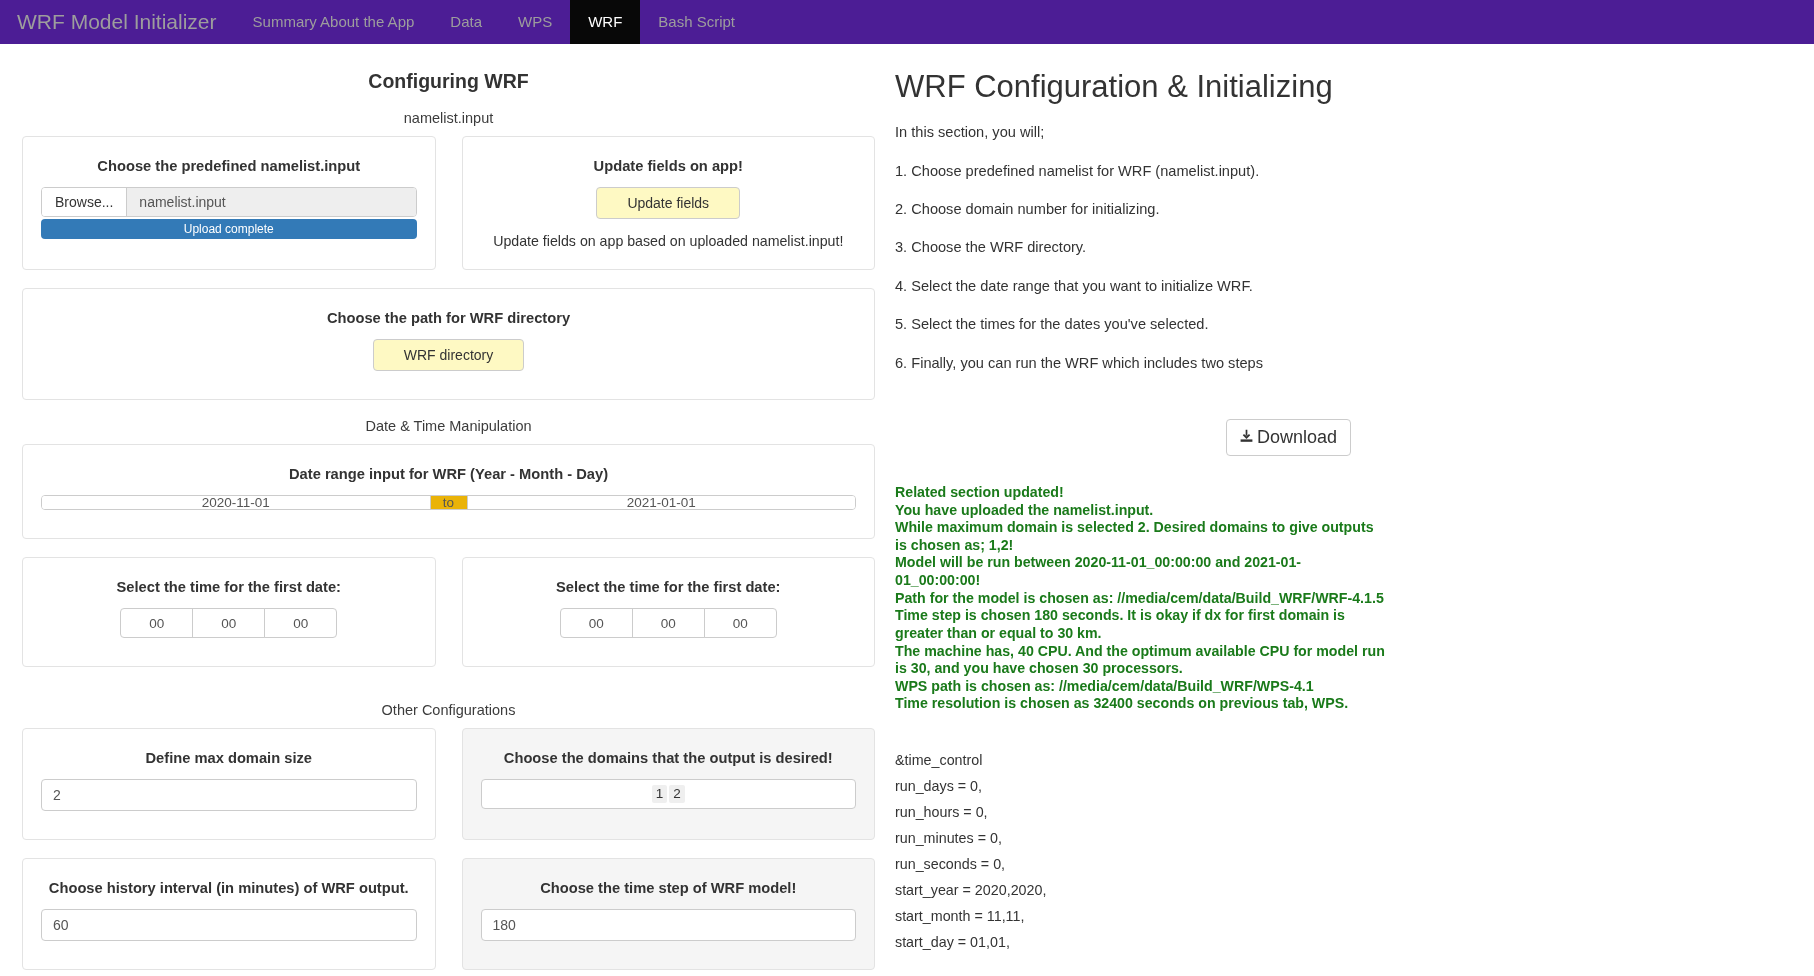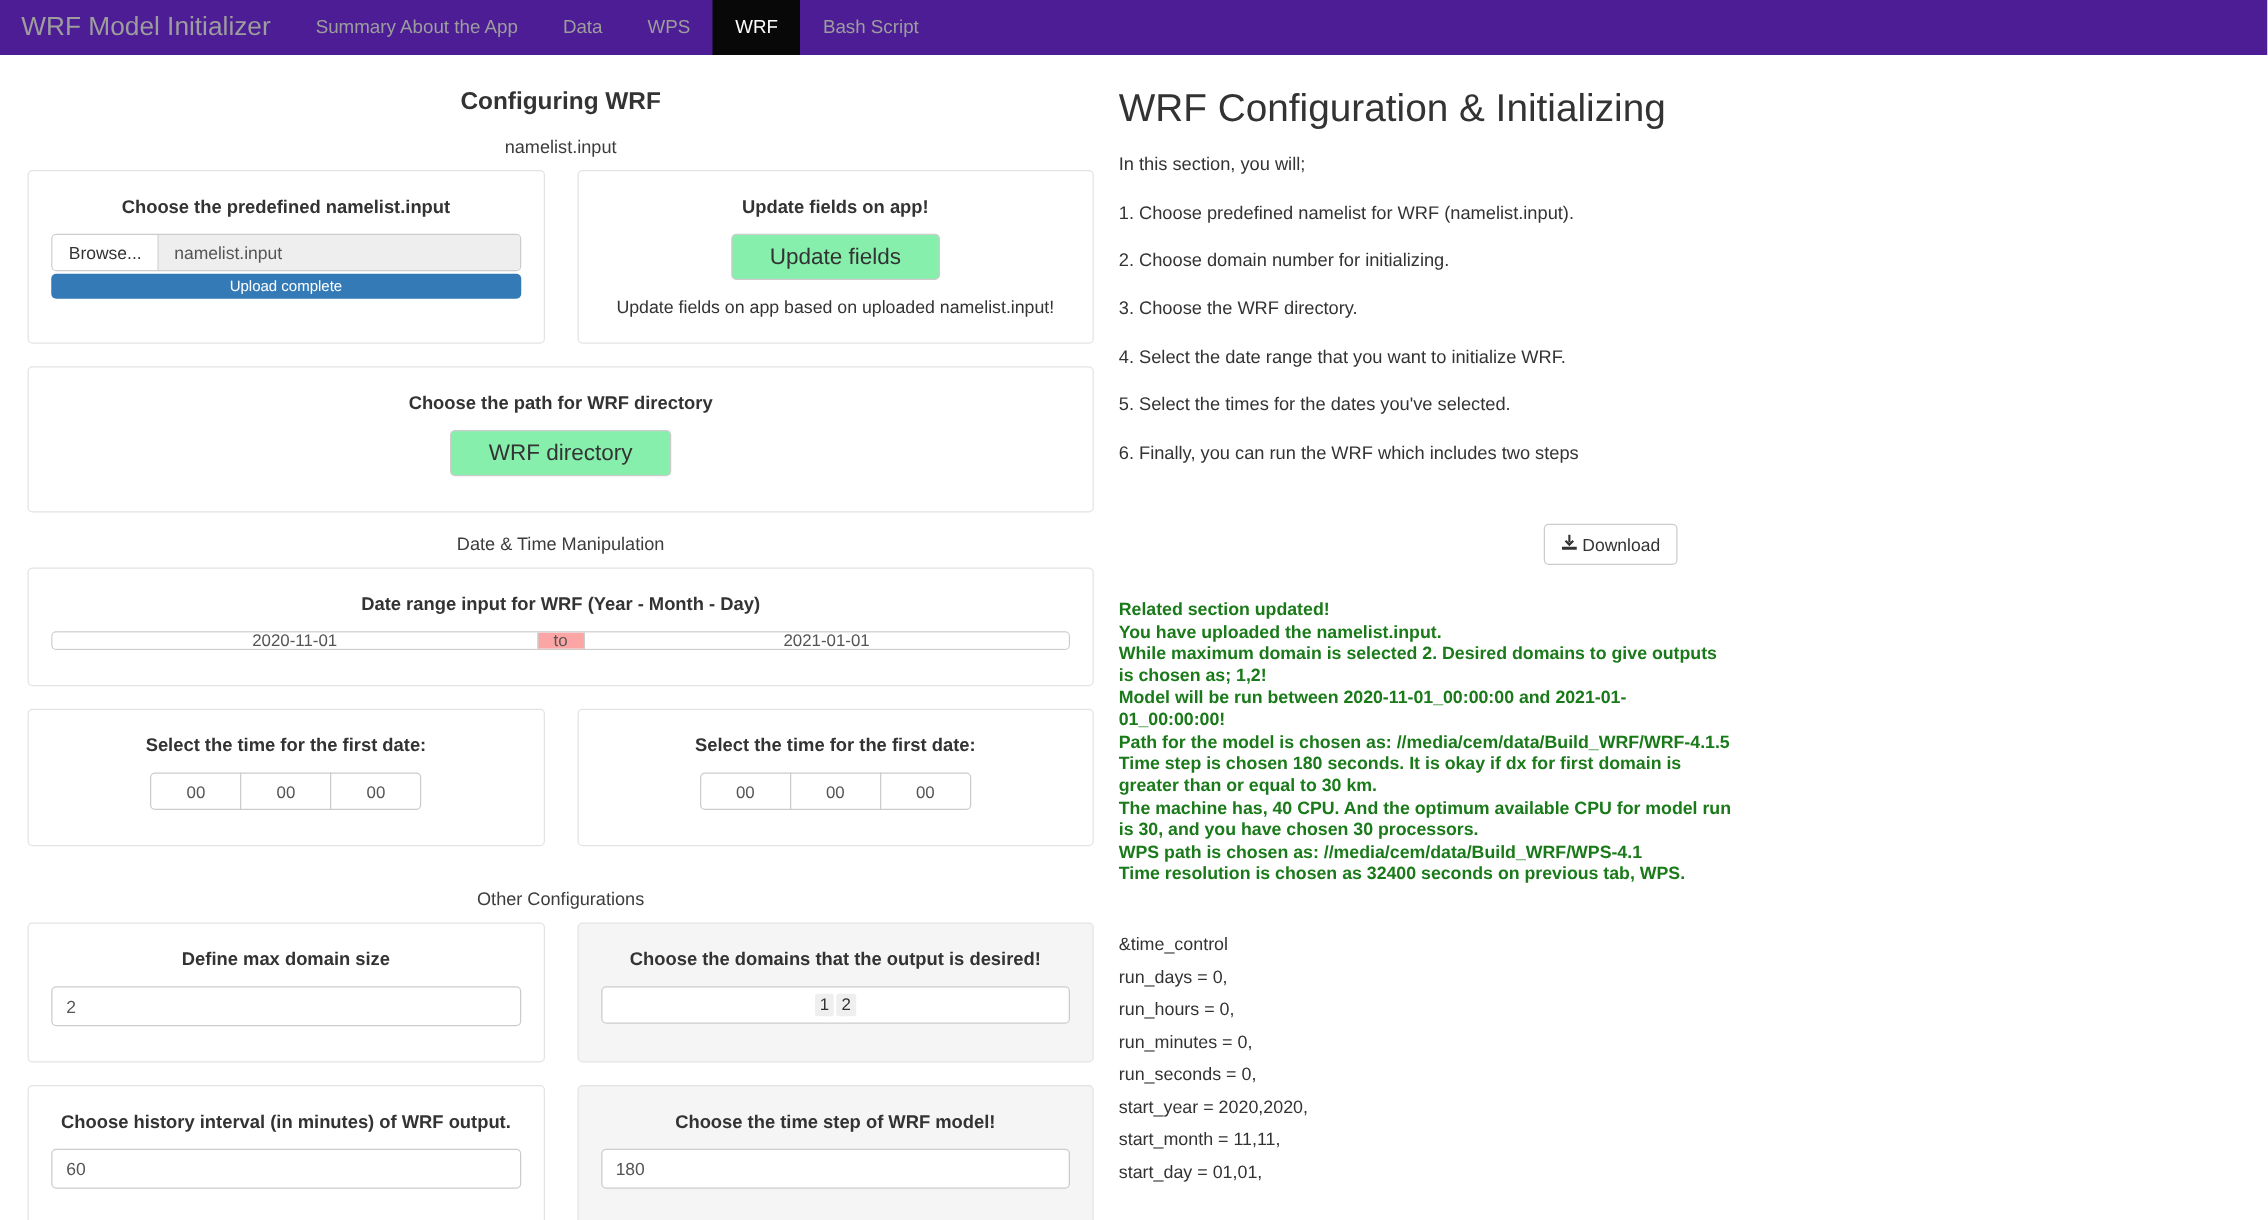--- a/index.html
+++ b/index.html
@@ -122,24 +122,24 @@
     background: #337ab7;
     color: #ffffff;
     font-size: 12px;
     display: flex;
     align-items: center;
     justify-content: center;
     border-radius: 4px;
     margin-top: 2px;
   }
   .btn-default {
-    background: #86efac;
-    border: 1px solid #cccccc;
-    border-radius: 4px;
-    font-size: 18px;
+    background: #fef9c3;
+    border: 1px solid #cccccc;
+    border-radius: 4px;
+    font-size: 14px;
     color: #333;
     padding: 7px 30px;
     cursor: pointer;
     font-family: "Liberation Sans", sans-serif;
   }
   .center { text-align: center; }
   .hint-text {
     text-align: center;
     font-size: 14.2px;
     color: #333;
@@ -170,21 +170,21 @@
     text-align: center;
     font-size: 13.5px;
     color: #555;
     display: flex;
     align-items: center;
     justify-content: center;
     background: #fff;
   }
   .daterange .dr-sep {
     width: 38px;
-    background: #fca5a5;
+    background: #eab308;
     border-left: 1px solid #ccc;
     border-right: 1px solid #ccc;
     font-size: 13.5px;
     color: #555;
     display: flex;
     align-items: center;
     justify-content: center;
   }
   
   .time-group {
@@ -247,21 +247,21 @@
     padding-right: 120px;
   }
   .dl-btn {
     display: inline-flex;
     align-items: center;
     gap: 4px;
     background: #ffffff;
     border: 1px solid #cccccc;
     border-radius: 4px;
     padding: 7px 13px;
-    font-size: 14px;
+    font-size: 18px;
     color: #333;
     cursor: pointer;
   }
   .status-block {
     margin-top: 10px;
     margin-bottom: 34px;
   }
   .status-line {
     color: #1a7a1a;
     font-weight: bold;

